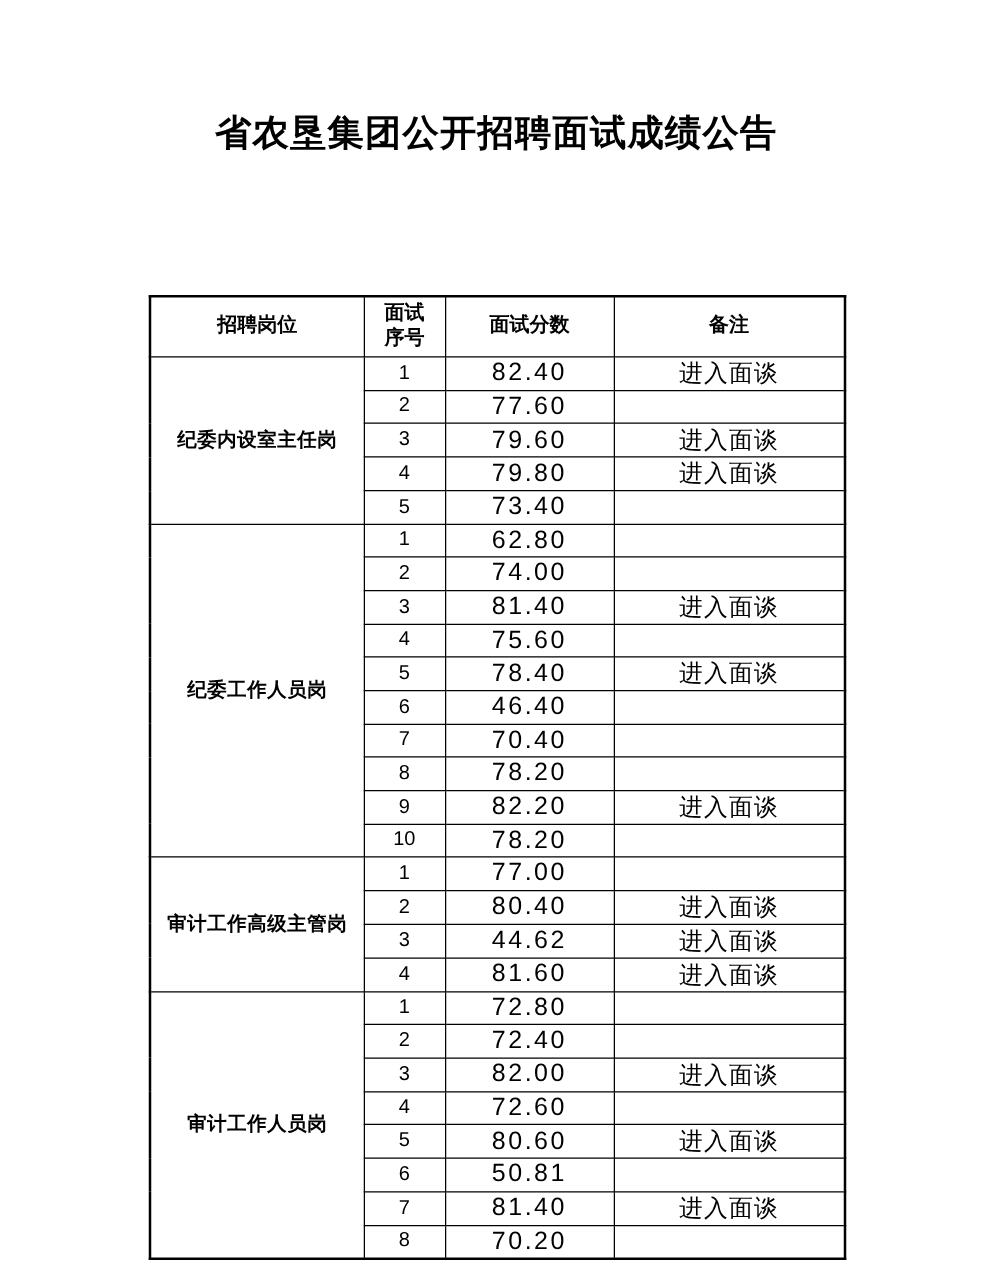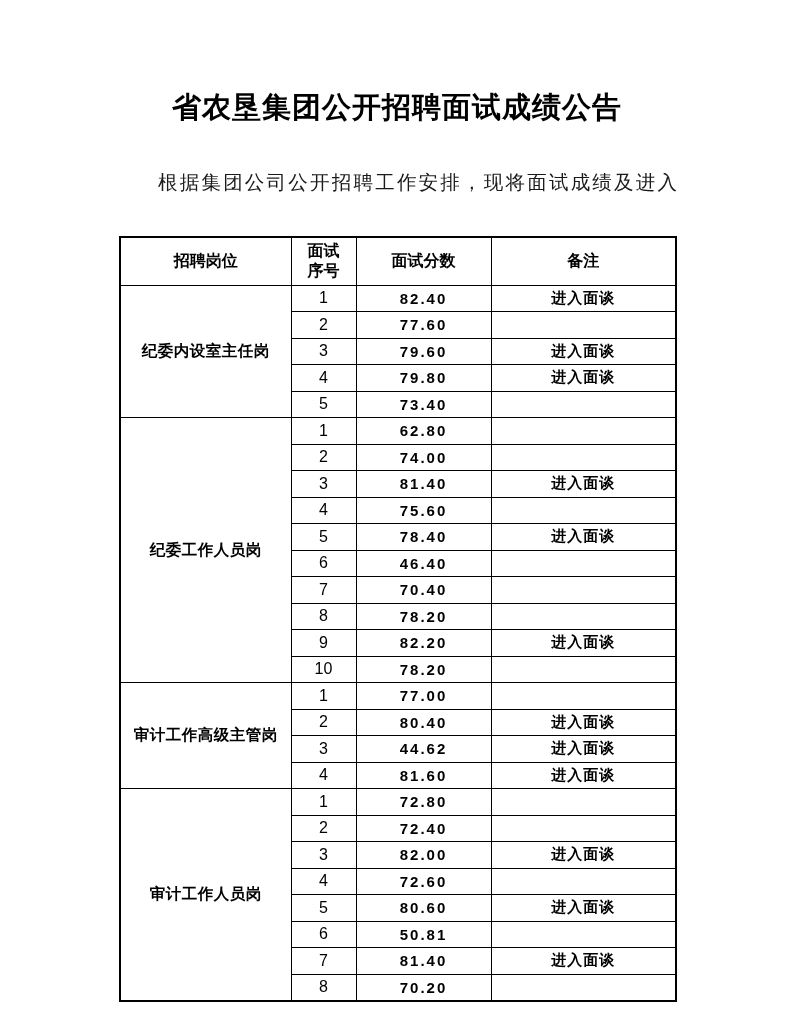--- a/index.html
+++ b/index.html
@@ -80,41 +80,40 @@
     letter-spacing: 0.5px;
     margin-left: 35px;
   }
   td.seq {
     font-family: "Liberation Sans", sans-serif;
     font-weight: 400;
     font-size: 16px;
   }
   td.score {
     font-family: "Liberation Sans", sans-serif;
-    font-weight: 700;
-    font-size: 15px;
+    font-weight: 400;
+    font-size: 20px;
     letter-spacing: 2px;
     margin-left: 24px;
   }
   td.remark {
     font-family: "Liberation Sans", sans-serif;
-    font-weight: 700;
-    font-size: 15px;
+    font-weight: 400;
+    font-size: 19px;
     letter-spacing: 1px;
   }
 </style>
 </head>
 <body>
 
 <div class="page">
 
   <h1 class="title">省农垦集团公开招聘面试成绩公告</h1>
 
   <div class="intro">
-    <div class="intro-line1">根据集团公司公开招聘工作安排，现将面试成绩及进入</div>
   </div>
 
   <table class="score-table">
     <colgroup>
       <col style="width:171px">
       <col style="width:65px">
       <col style="width:135px">
       <col style="width:185px">
     </colgroup>
     <thead>

